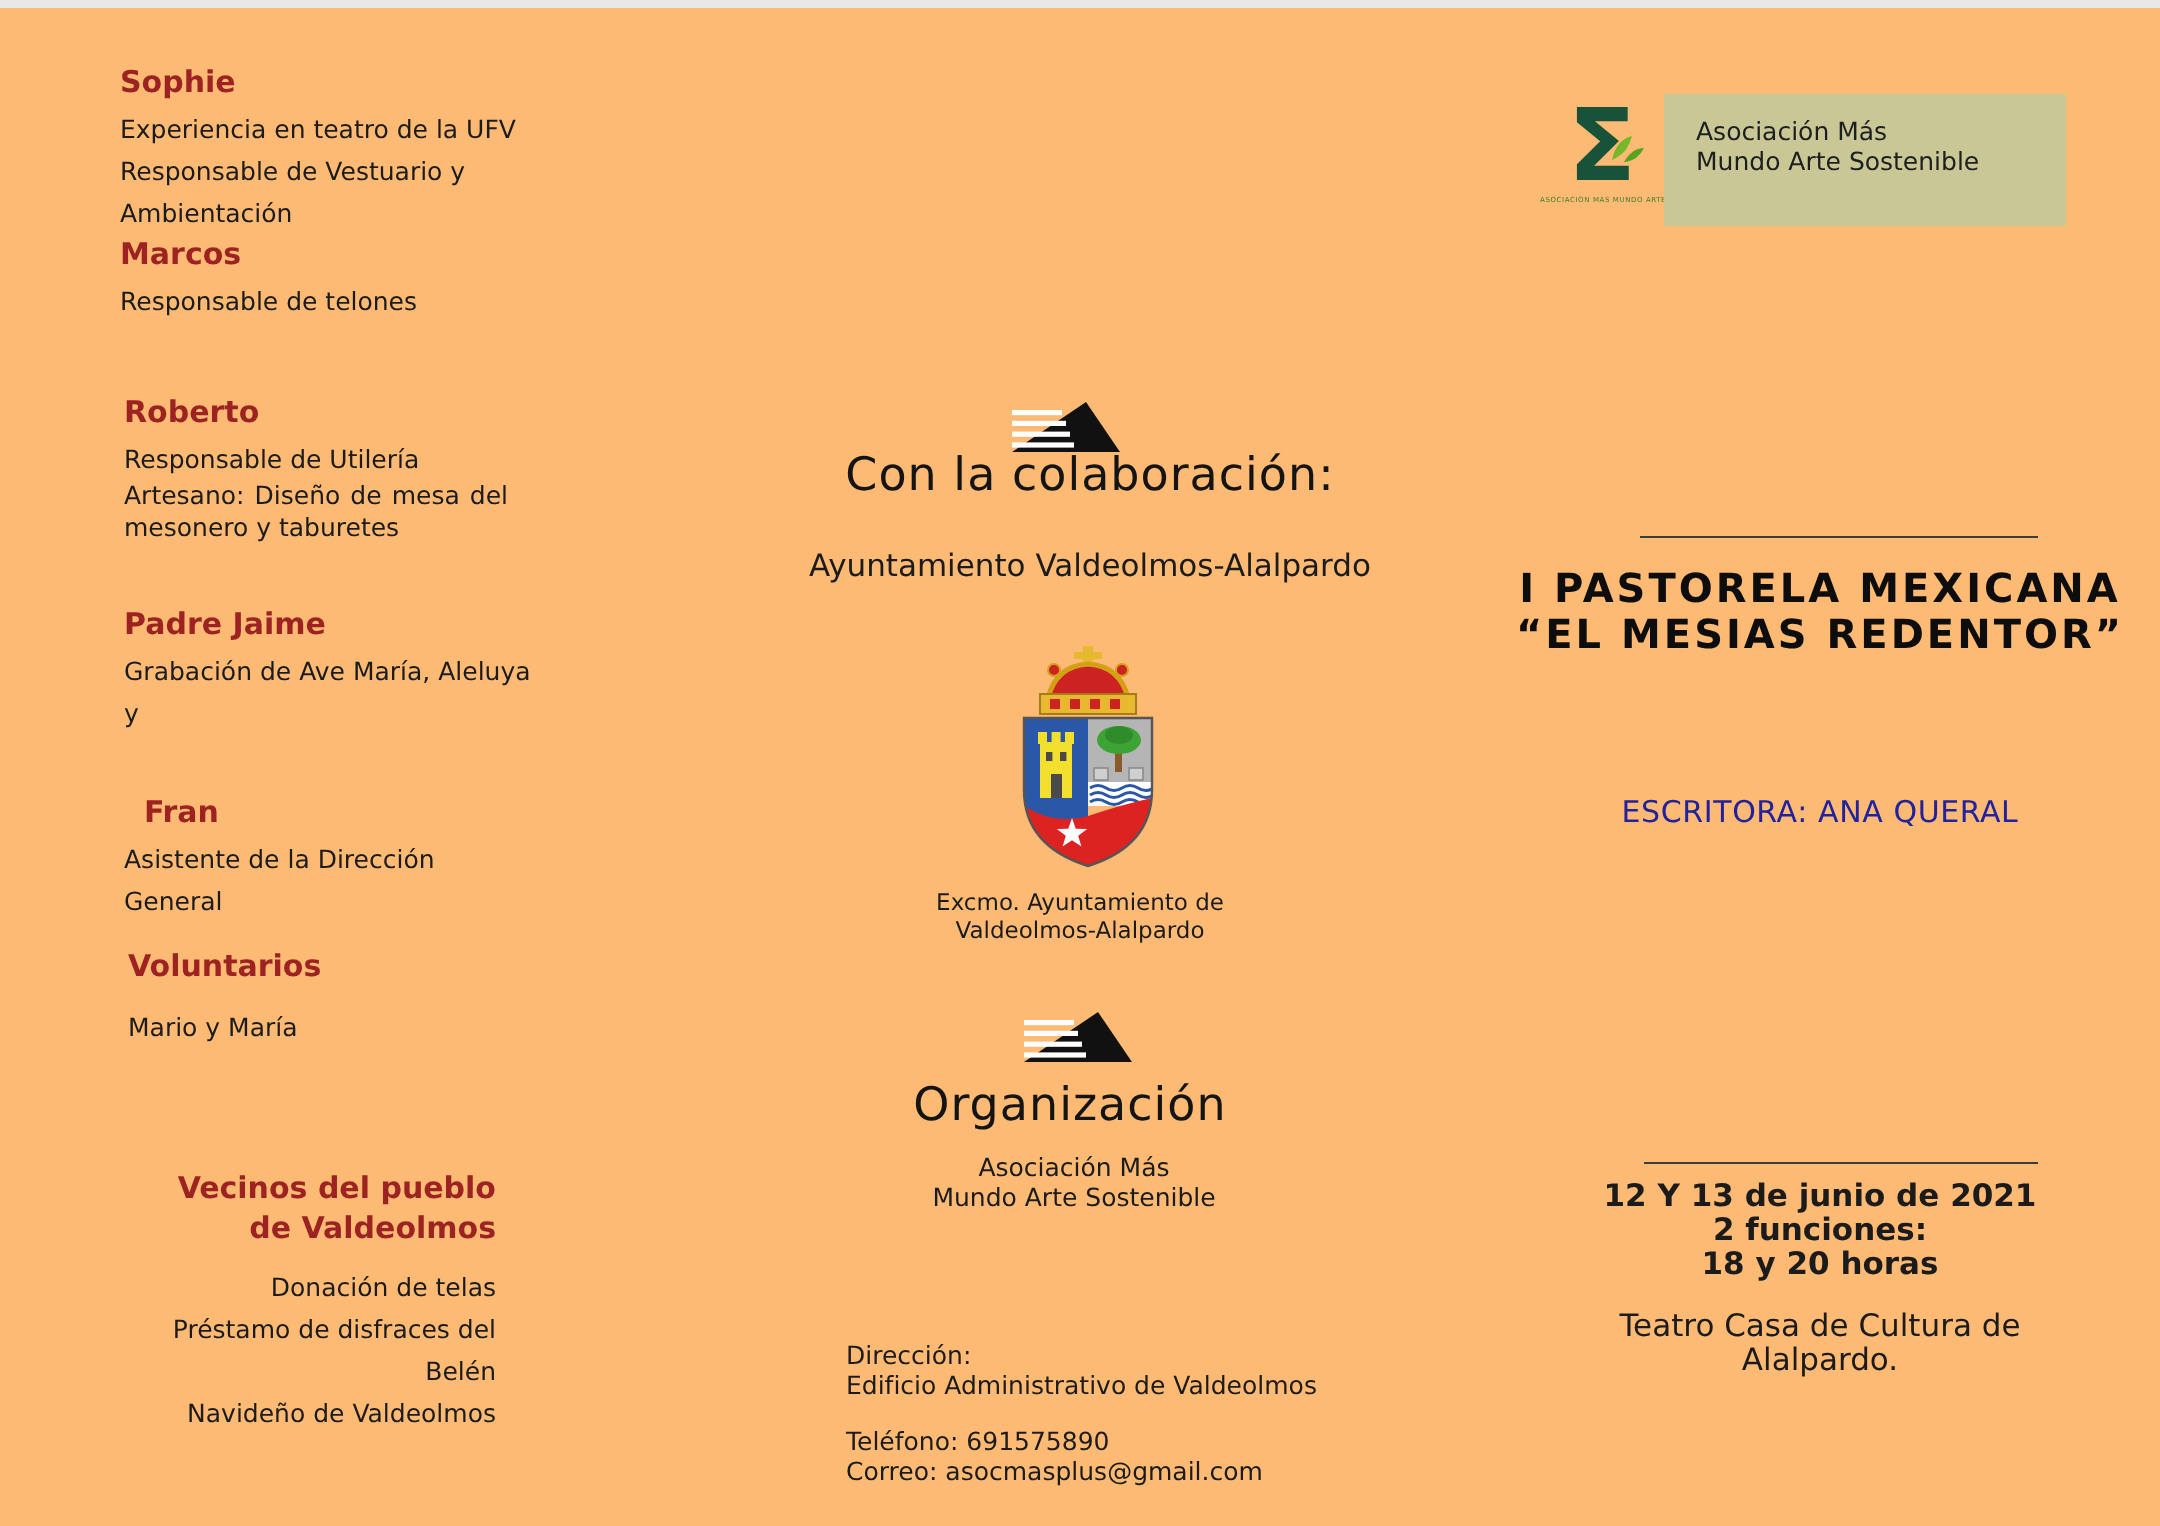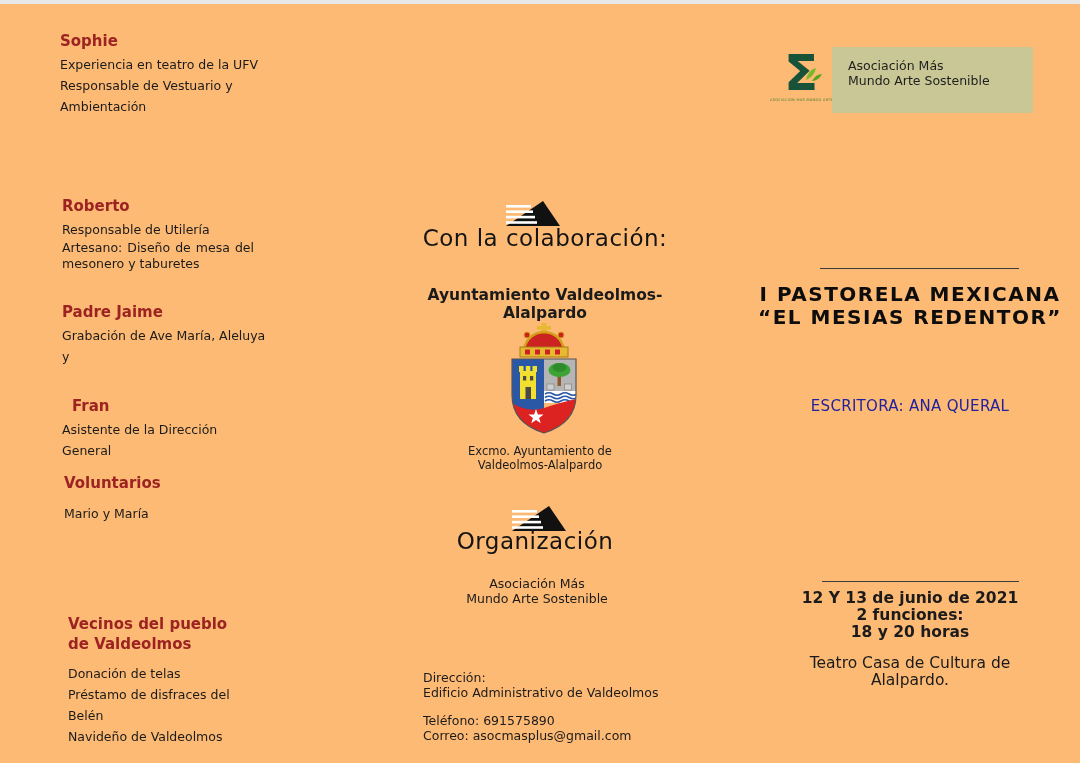--- a/index.html
+++ b/index.html
@@ -48,20 +48,24 @@
 
 <div class="page">
 
   <div class="sec" style="left:60px;top:27px;">
     <h3>Sophie</h3>
     <p>Experiencia en teatro de la UFV</p>
     <p>Responsable de Vestuario y</p>
     <p>Ambientación</p>
   </div>
 
+  <div class="sec" style="left:60px;top:113px;">
+    <h3>Marcos</h3>
+    <p>Responsable de telones</p>
+  </div>
 
   <div class="sec" style="left:62px;top:192px;">
     <h3>Roberto</h3>
     <p>Responsable de Utilería</p>
     <p class="tight">Artesano: Diseño de mesa del mesonero y taburetes</p>
   </div>
 
   <div class="sec" style="left:62px;top:298px;">
     <h3>Padre Jaime</h3>
     <p>Grabación de Ave María, Aleluya y</p>
@@ -70,42 +74,42 @@
   <div class="sec" style="left:62px;top:392px;">
     <h3 class="indent10">Fran</h3>
     <p>Asistente de la Dirección General</p>
   </div>
 
   <div class="sec gap-after-head" style="left:64px;top:469px;">
     <h3>Voluntarios</h3>
     <p>Mario y María</p>
   </div>
 
-  <div class="sec two-line-head" style="left:68px;top:610px;width:180px;">
+  <div class="sec two-line-head" style="left:68px;top:580px;width:180px;text-align:right;">
     <h3>Vecinos del pueblo de Valdeolmos</h3>
     <p>Donación de telas</p>
     <p>Préstamo de disfraces del Belén</p>
     <p>Navideño de Valdeolmos</p>
   </div>
 
   <div class="abs" style="left:506px;top:196px;width:56px;height:26px;">
     <svg width="56" height="26" viewBox="0 0 56 26" aria-hidden="true">
       <polygon points="0,26 37,1 54,26" fill="#111111"></polygon>
       <g fill="#ffffff">
         <rect x="0" y="5" width="25" height="2.6"></rect>
         <rect x="0" y="10.4" width="27" height="2.6"></rect>
         <rect x="0" y="15.8" width="29" height="2.6"></rect>
         <rect x="0" y="21.2" width="31" height="2.6"></rect>
       </g>
     </svg>
   </div>
 
   <div id="collab-title" class="abs center-text" style="left:395px;top:221px;width:300px;">Con la colaboración:</div>
 
-  <div id="ayto" class="abs center-text" style="left:395px;top:282px;width:300px;font-weight:bold;">Ayuntamiento Valdeolmos-Alalpardo</div>
+  <div id="ayto" class="abs center-text" style="left:395px;top:270px;width:300px;">Ayuntamiento Valdeolmos-Alalpardo</div>
 
   <div class="abs" style="left:500px;top:319px;width:88px;height:116px;">
     <svg width="88" height="116" viewBox="0 0 88 116" aria-hidden="true">
 
       <rect x="41.5" y="0" width="5" height="10" fill="#e7b832"></rect>
       <rect x="37" y="3" width="14" height="3.5" fill="#e7b832"></rect>
       <path d="M24,26 Q28,10 44,9 Q60,10 64,26 Z" fill="#cc2222" stroke="#d4a017" stroke-width="2.5"></path>
       <circle cx="27" cy="12" r="3" fill="#cc2222" stroke="#d4a017" stroke-width="1"></circle>
       <circle cx="61" cy="12" r="3" fill="#cc2222" stroke="#d4a017" stroke-width="1"></circle>
       <rect x="20" y="24" width="48" height="10" fill="#e8b830" stroke="#a67d1c" stroke-width="1"></rect>
@@ -158,21 +162,21 @@
       <polygon points="0,26 37,1 54,26" fill="#111111"></polygon>
       <g fill="#ffffff">
         <rect x="0" y="5" width="25" height="2.6"></rect>
         <rect x="0" y="10.4" width="27" height="2.6"></rect>
         <rect x="0" y="15.8" width="29" height="2.6"></rect>
         <rect x="0" y="21.2" width="31" height="2.6"></rect>
       </g>
     </svg>
   </div>
 
-  <div id="org-title" class="abs center-text" style="left:385px;top:524px;width:300px;text-align:center;">Organización</div>
+  <div id="org-title" class="abs center-text" style="left:385px;top:536px;width:300px;text-align:center;">Organización</div>
 
   <div id="org-name" class="abs center-text" style="left:387px;top:573px;width:300px;">
     <p>Asociación Más</p>
     <p>Mundo Arte Sostenible</p>
   </div>
 
   <div id="contact" class="abs" style="left:423px;top:667px;">
     <p>Dirección:</p>
     <p>Edificio Administrativo de Valdeolmos</p>
     <p class="p2">Teléfono: 691575890</p>

